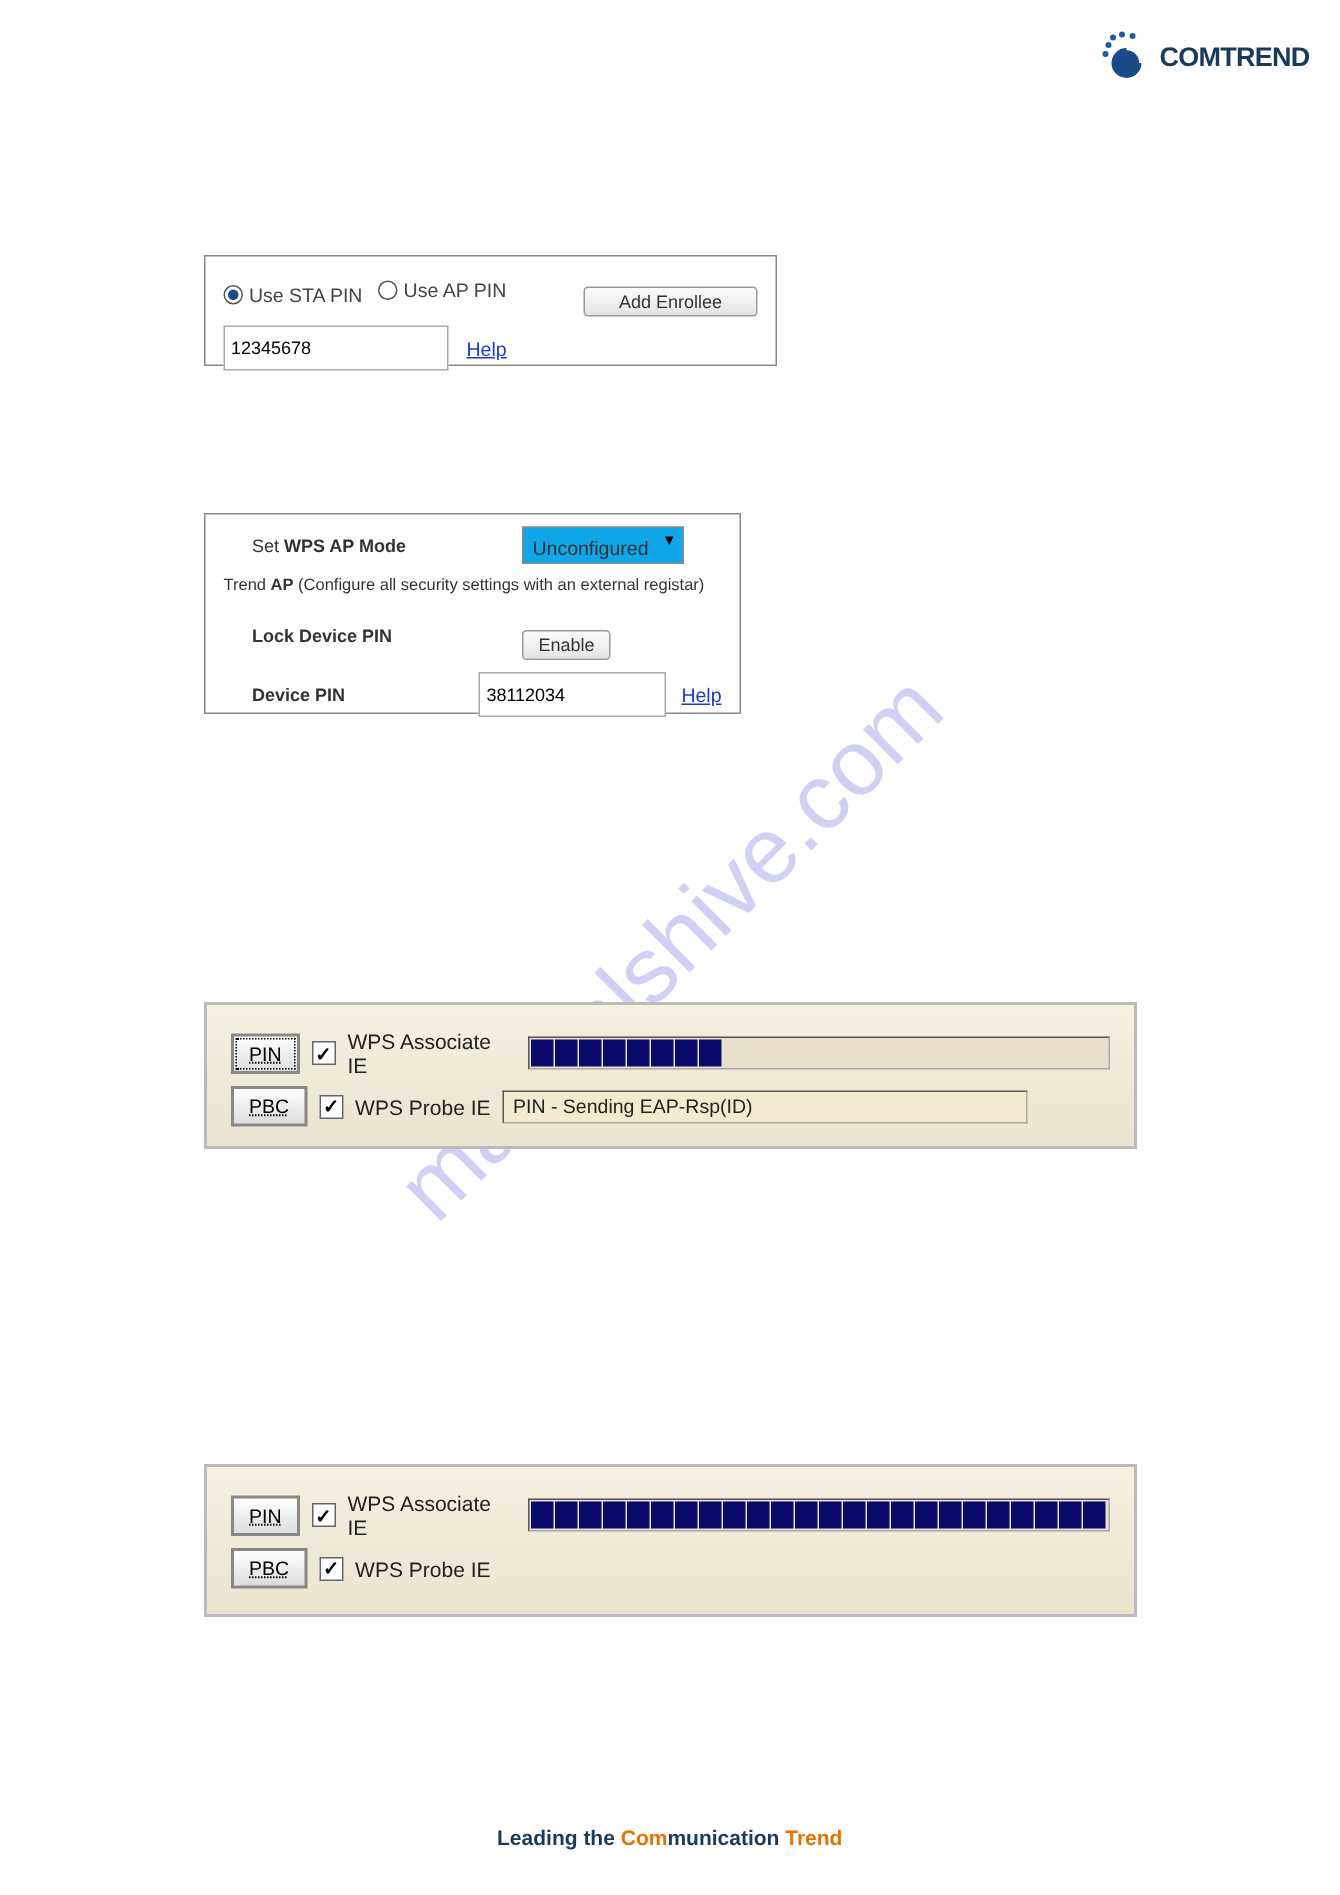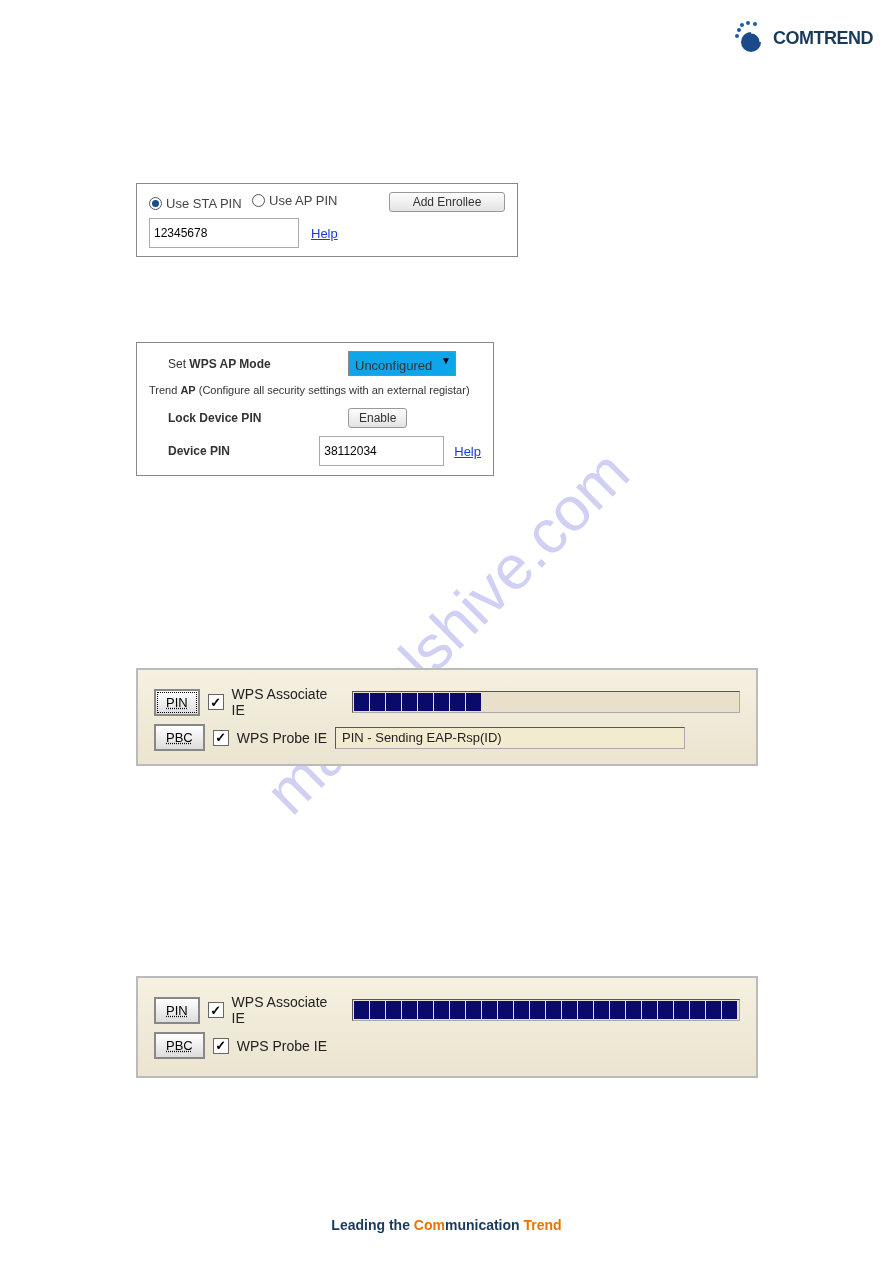--- a/index.html
+++ b/index.html
@@ -28,35 +28,36 @@
       font-weight: bold;
       color: #1a3a5c;
       letter-spacing: -0.5px;
     }
     .panel {
       position: absolute;
       border: 1px solid #888;
       background: #fff;
       padding: 8px 12px;
     }
-    .panel1 { left: 136px; top: 183px; width: 382px; height: 74px; }
+    .panel1 { left: 136px; top: 170px; width: 382px; height: 74px; }
     .panel2 { left: 136px; top: 342px; width: 358px; height: 134px; }
     .panel3 { left: 136px; top: 668px; width: 622px; height: 98px; background: linear-gradient(#f5f0e0,#eae4d0); border: 2px solid #bbb; }
     .panel4 { left: 136px; top: 976px; width: 622px; height: 102px; background: linear-gradient(#f5f0e0,#eae4d0); border: 2px solid #bbb; }
     .radio { display: inline-flex; align-items: center; gap: 4px; font-size: 13px; color: #444; margin-right: 6px; }
     .radio-dot { width: 13px; height: 13px; border: 1px solid #555; border-radius: 50%; display: inline-flex; align-items: center; justify-content: center; background: #fff; }
     .radio-dot.selected::after { content: ""; width: 7px; height: 7px; border-radius: 50%; background: #1a4a8a; }
     .btn-gray {
       background: linear-gradient(#fdfdfd, #e3e3e3);
       border: 1px solid #999;
       border-radius: 3px;
       font-size: 12px;
       color: #333;
       padding: 2px 10px;
       cursor: pointer;
+      margin-top: 12px;
     }
     .btn-wide { width: 116px; text-align: center; }
     .text-input {
       border: 1px solid #aaa;
       background: #fff;
       font-size: 12px;
       padding: 14px 4px;
       height: 20px;
       display: inline-block;
       vertical-align: middle;

